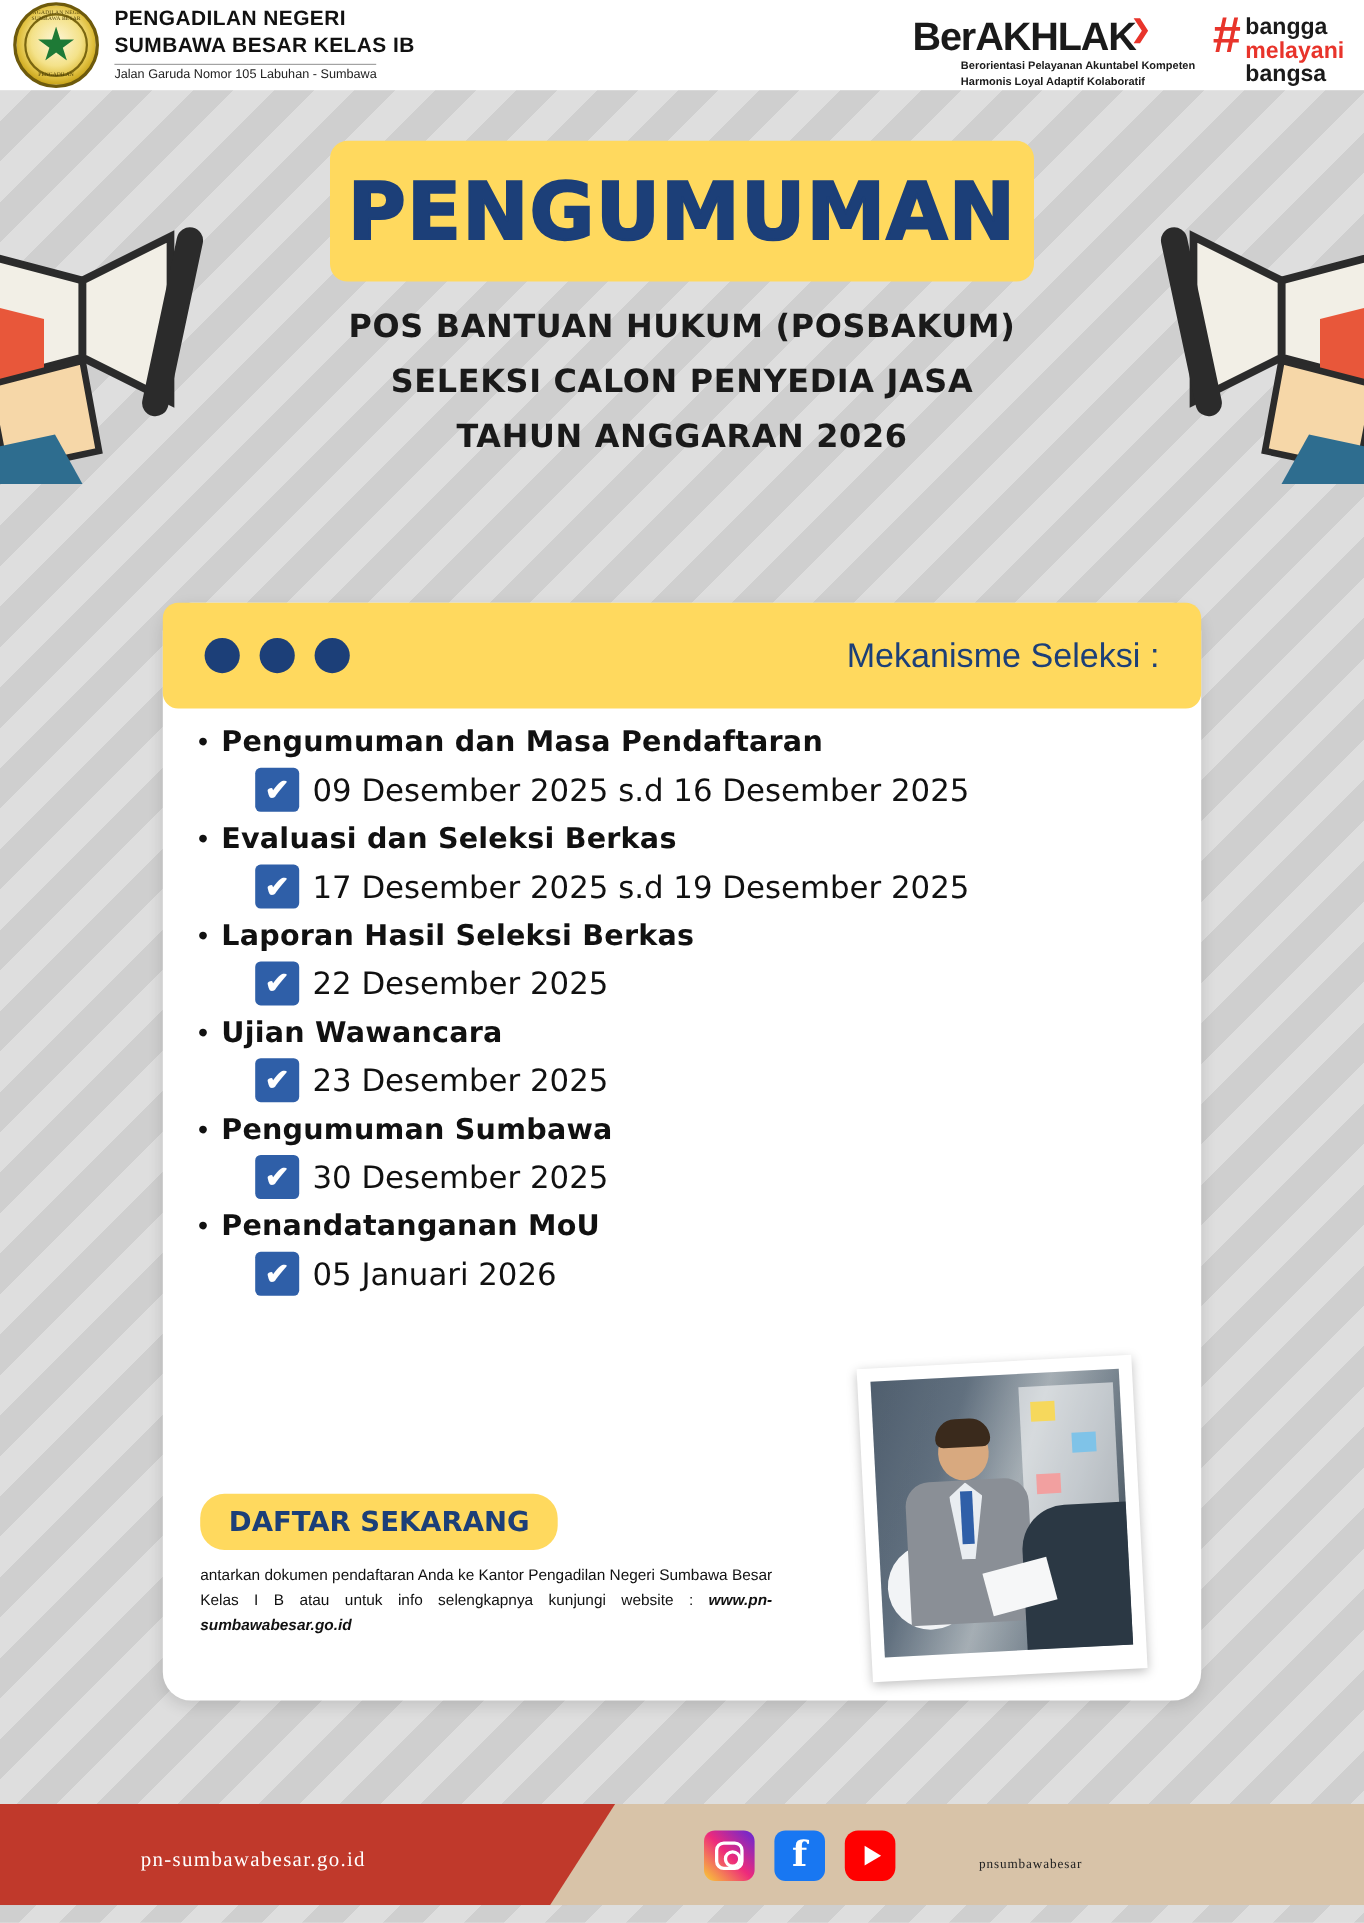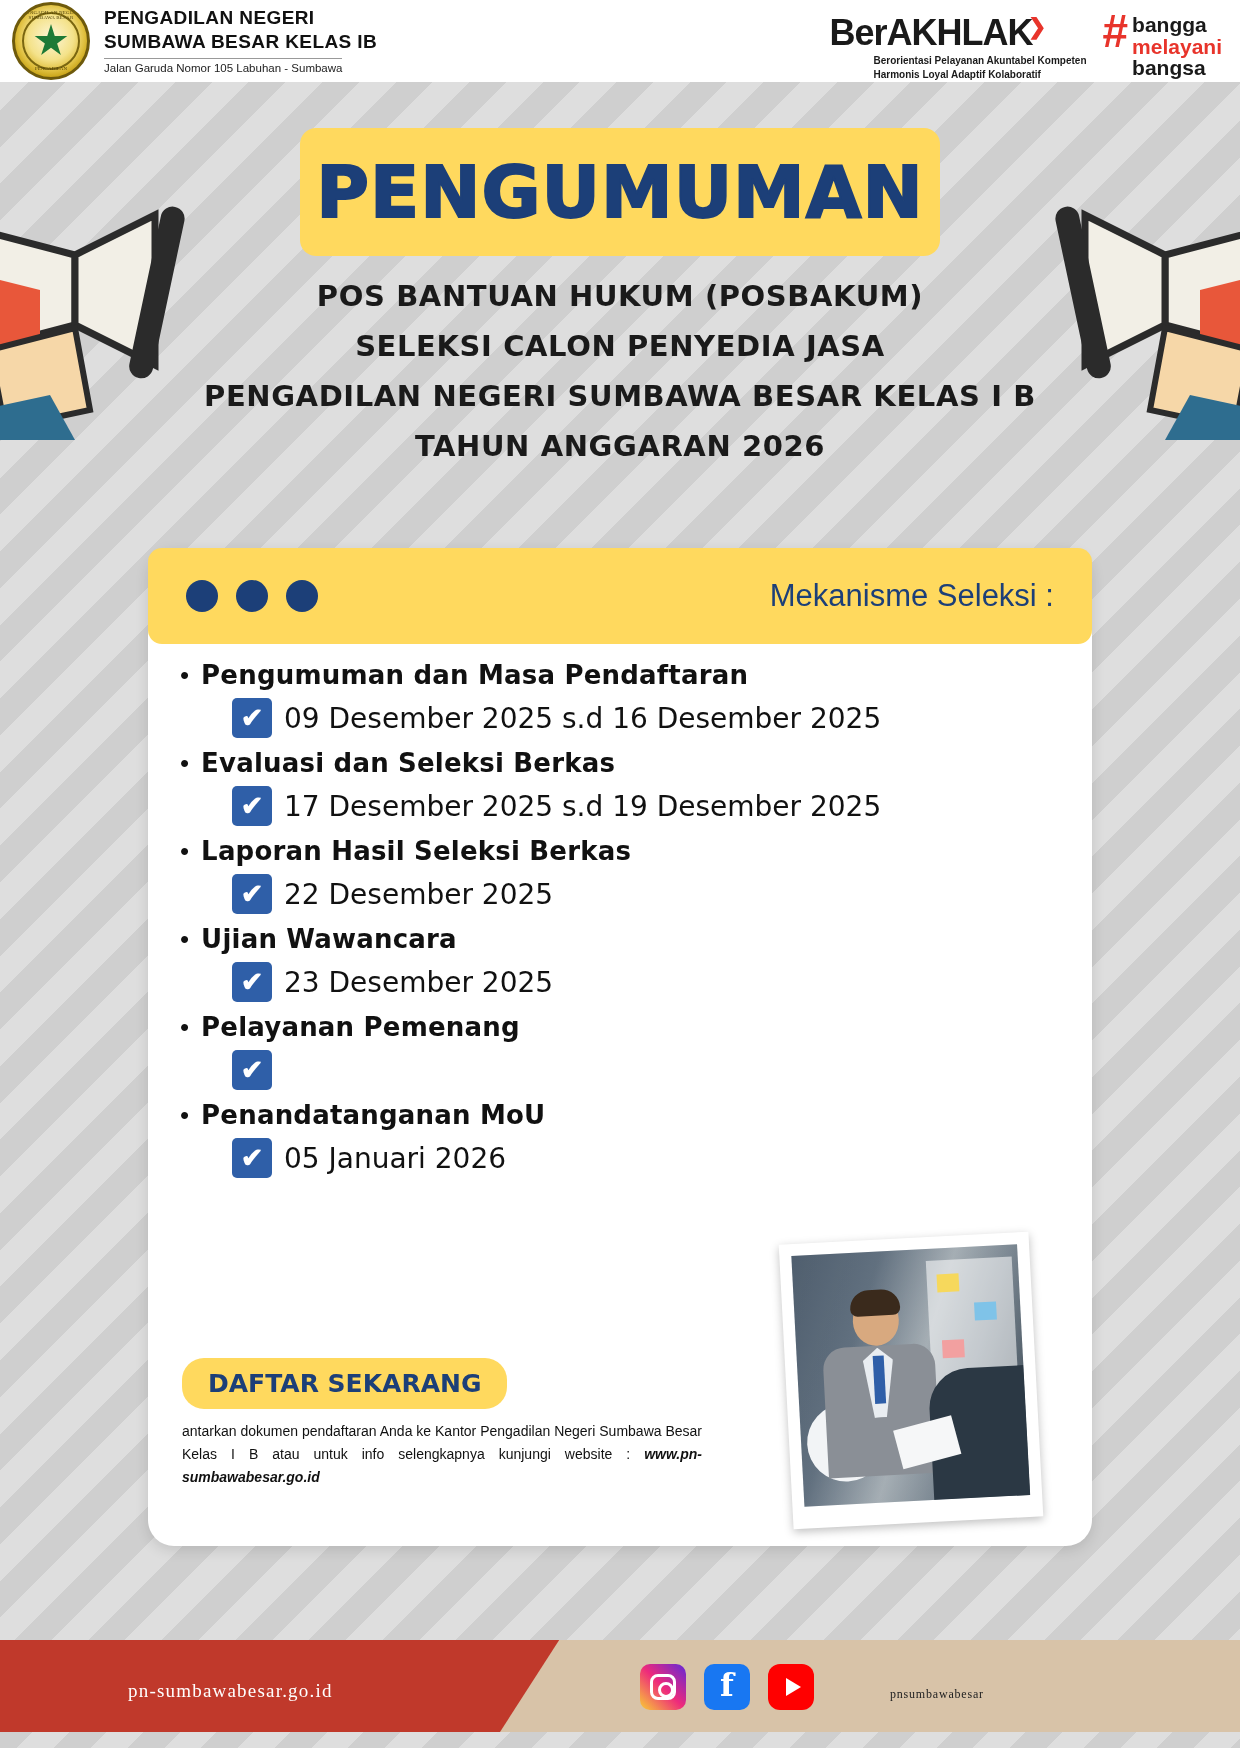--- a/index.html
+++ b/index.html
@@ -272,21 +272,20 @@
     <path d="M260,300 L190,285 L165,330 L260,330 Z" fill="#2e6d8f"></path>
   </svg>
 
   <div class="title-badge">
     <div class="tt">PENGUMUMAN</div>
   </div>
 
   <div class="subtitle">
     <div>POS BANTUAN HUKUM (POSBAKUM)</div>
     <div>SELEKSI CALON PENYEDIA JASA</div>
-    <div>PENGADILAN NEGERI SUMBAWA BESAR KELAS I B</div>
     <div>TAHUN ANGGARAN 2026</div>
   </div>
 
   <div class="card"></div>
   <div class="card-bar">
     <div class="dots">
       <span></span>
       <span></span>
       <span></span>
     </div>
@@ -335,24 +334,25 @@
       </div>
       <div class="date-row">
         <span class="check">✔</span>
         <span class="date">23 Desember 2025</span>
       </div>
     </div>
 
     <div class="item">
       <div class="bullet-row">
         <span class="bullet">•</span>
-        <span class="label"> Pelayanan Pemenang</span>
-      </div>
-      <div class="date-row">
-        <span class="check">✔</span>
+        <span class="label"> Pengumuman Sumbawa</span>
+      </div>
+      <div class="date-row">
+        <span class="check">✔</span>
+        <span class="date">30 Desember 2025</span>
       </div>
     </div>
 
     <div class="item">
       <div class="bullet-row">
         <span class="bullet">•</span>
         <span class="label">Penandatanganan MoU</span>
       </div>
       <div class="date-row">
         <span class="check">✔</span>

